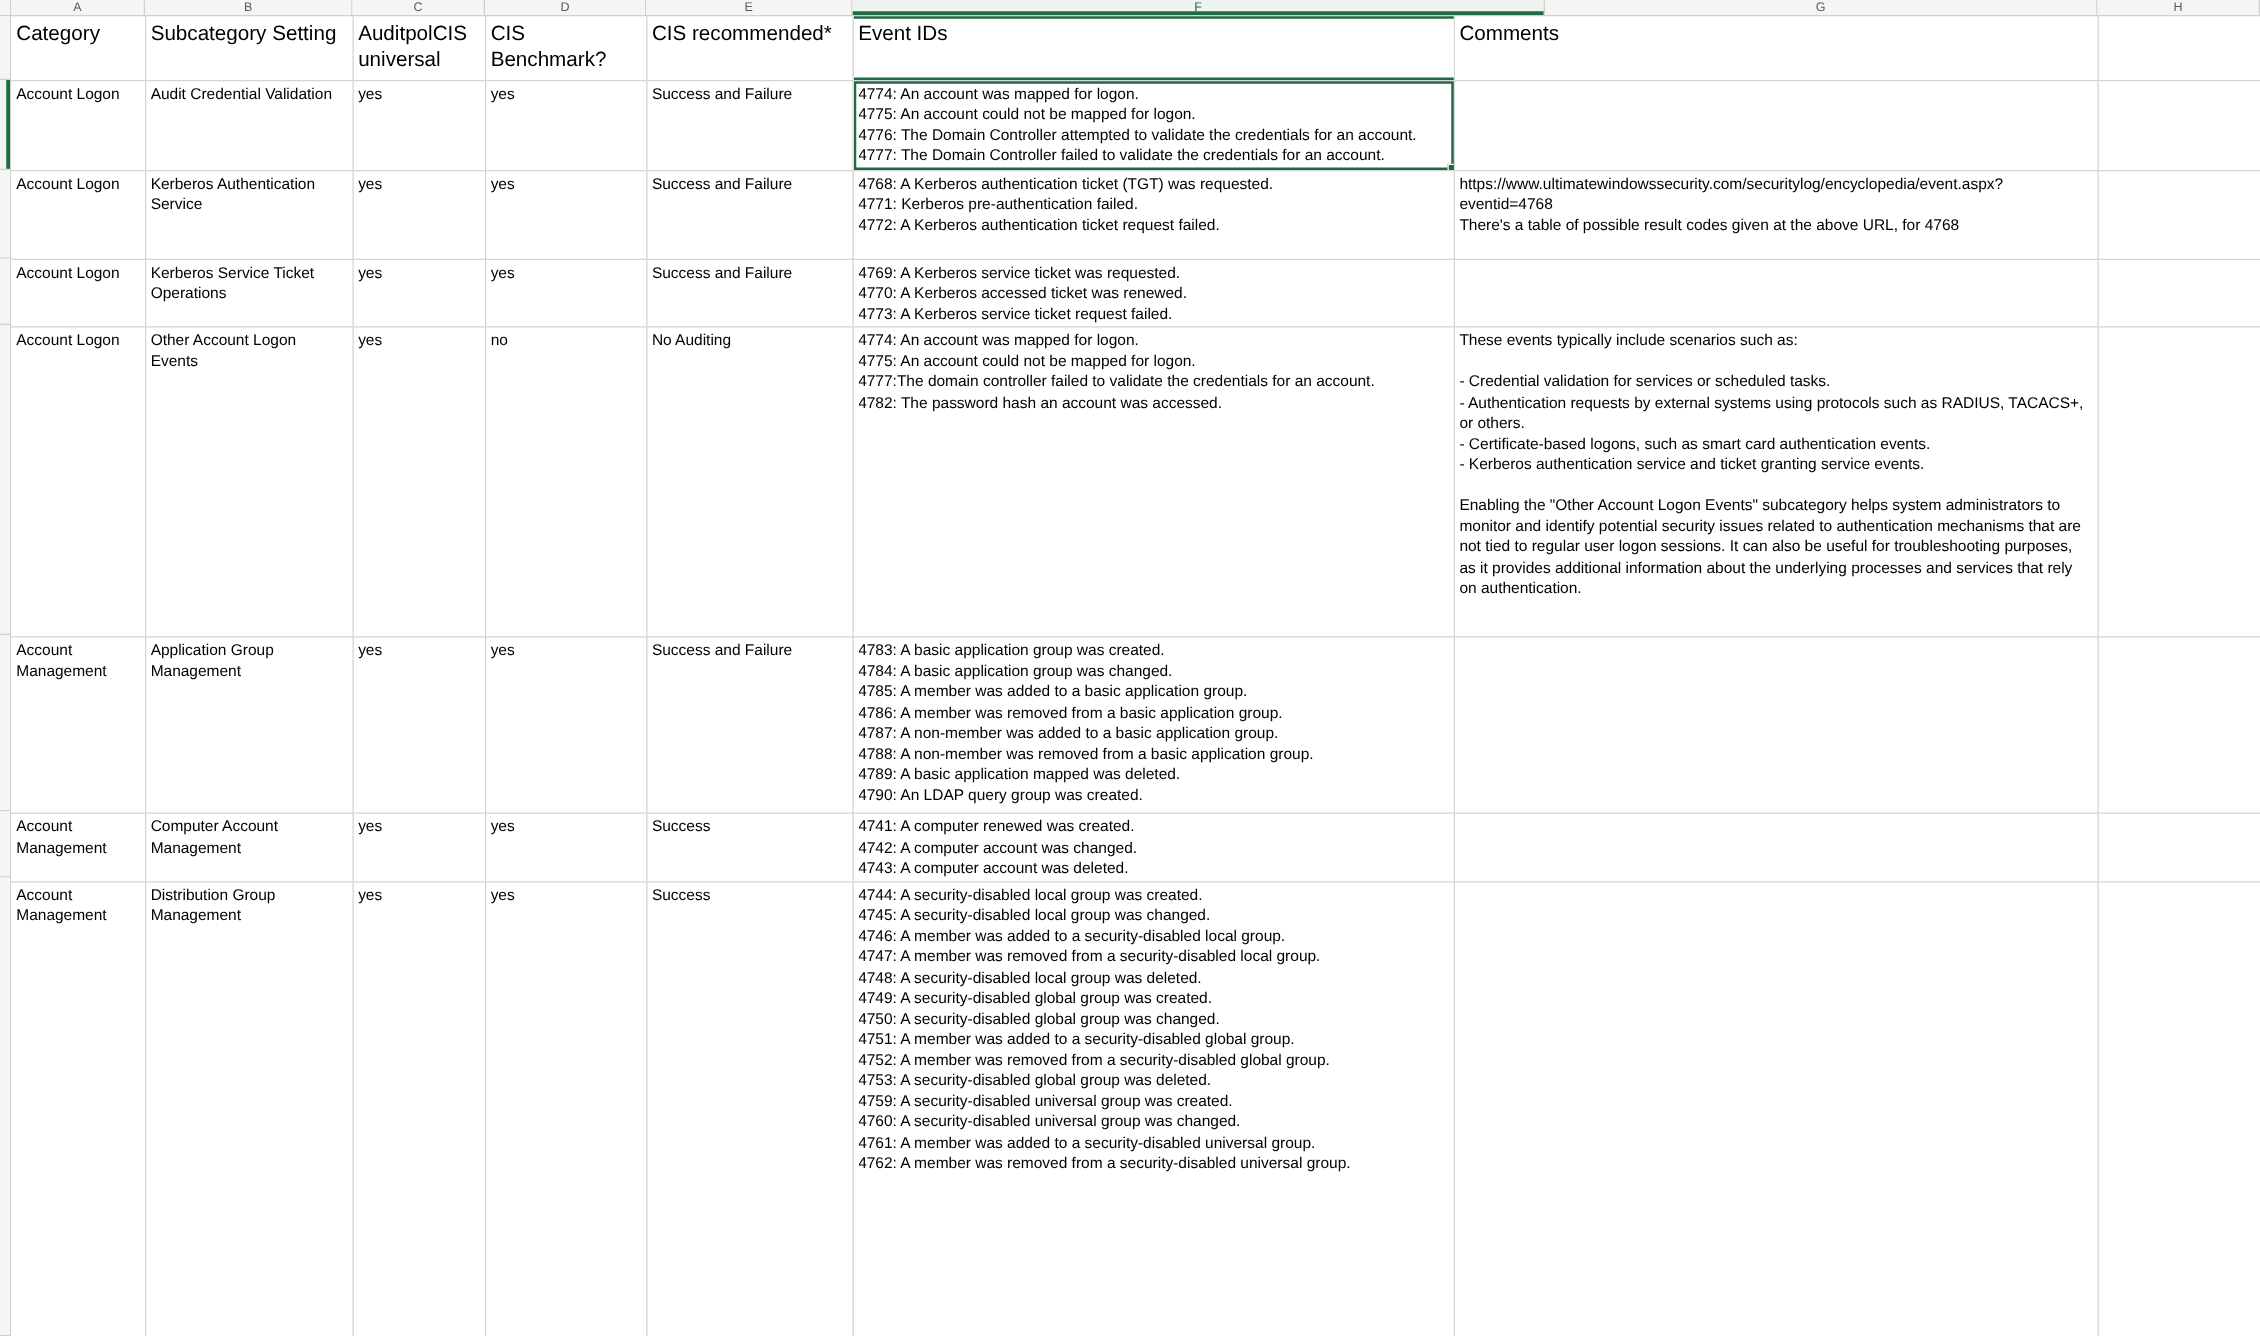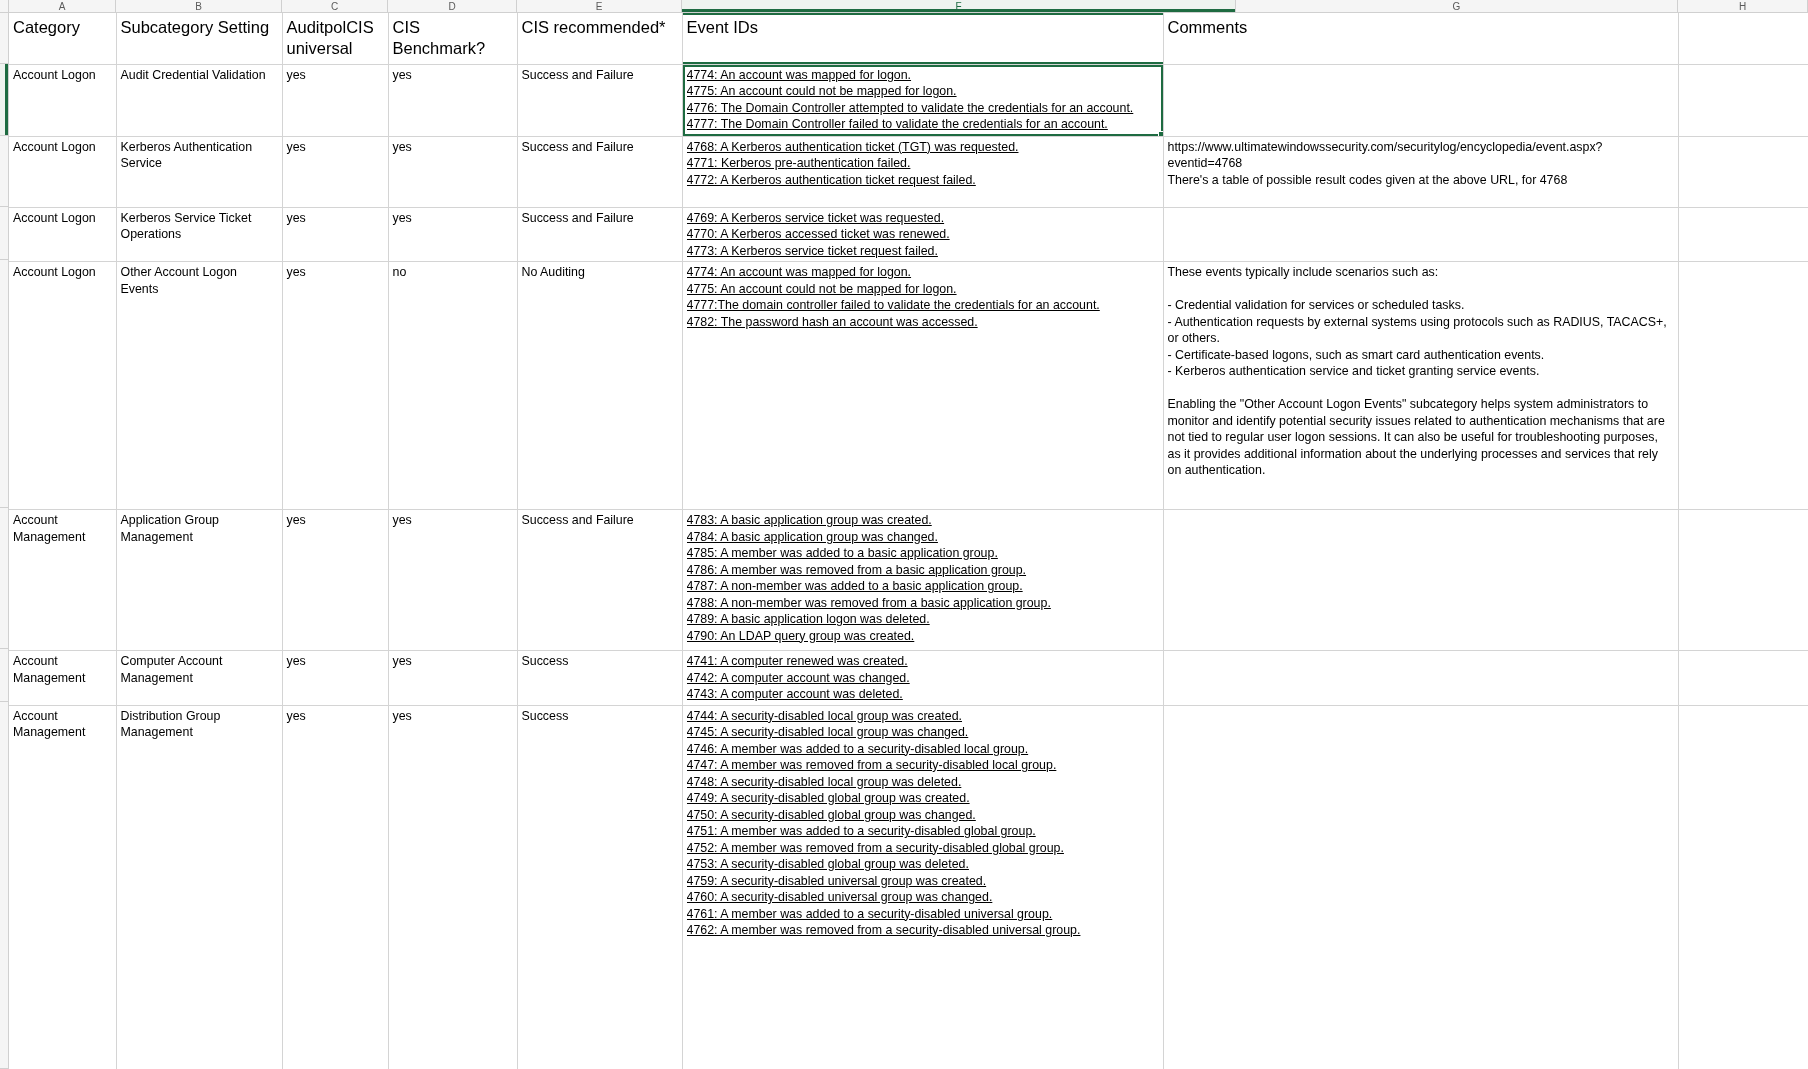--- a/index.html
+++ b/index.html
@@ -91,21 +91,21 @@
     overflow: hidden;
     word-wrap: break-word;
     background: #ffffff;
   }
   table.sheet tr.header-row td {
     font-size: 16.5px;
     line-height: 21px;
     padding-top: 4px;
     vertical-align: top;
   }
-  .evline { display: block; white-space: nowrap; overflow: hidden; text-decoration: underline; }
+  .evline { display: block; white-space: nowrap; overflow: hidden; }
   .cmt-line { display: block; }
   .cmt-blank { display: block; height: 16.5px; }
 
   
   td.selected-cell {
     position: relative;
     box-shadow: inset 0 0 0 2px #1e6b41;
   }
   td.selected-cell::after {
     content: "";
@@ -253,21 +253,21 @@
       <td>yes</td>
       <td>yes</td>
       <td>Success and Failure</td>
       <td>
             <span class="evline">4783: A basic application group was created.</span>
             <span class="evline">4784: A basic application group was changed.</span>
             <span class="evline">4785: A member was added to a basic application group.</span>
             <span class="evline">4786: A member was removed from a basic application group.</span>
             <span class="evline">4787: A non-member was added to a basic application group.</span>
             <span class="evline">4788: A non-member was removed from a basic application group.</span>
-            <span class="evline">4789: A basic application logon was deleted.</span>
+            <span class="evline">4789: A basic application mapped was deleted.</span>
             <span class="evline">4790: An LDAP query group was created.</span>
           </td>
       <td></td>
       <td></td>
     </tr>
 
     <tr style="height:53px">
       <td>Account Management</td>
       <td>Computer Account Management</td>
       <td>yes</td>

